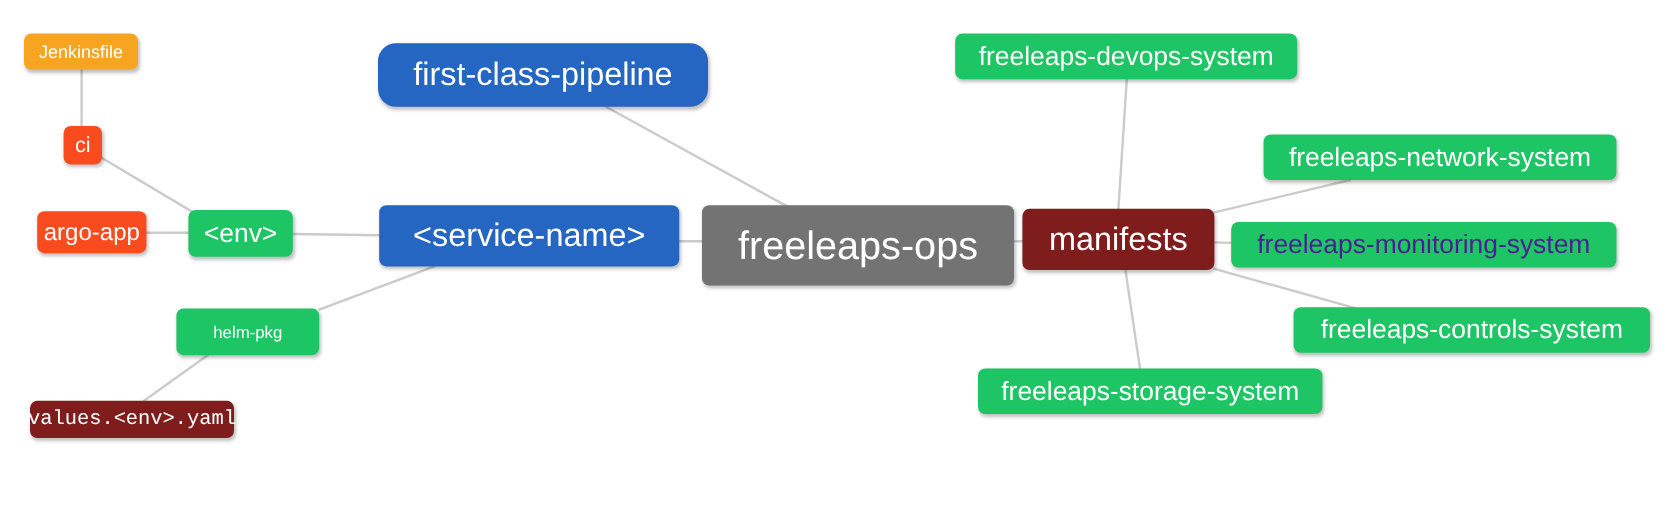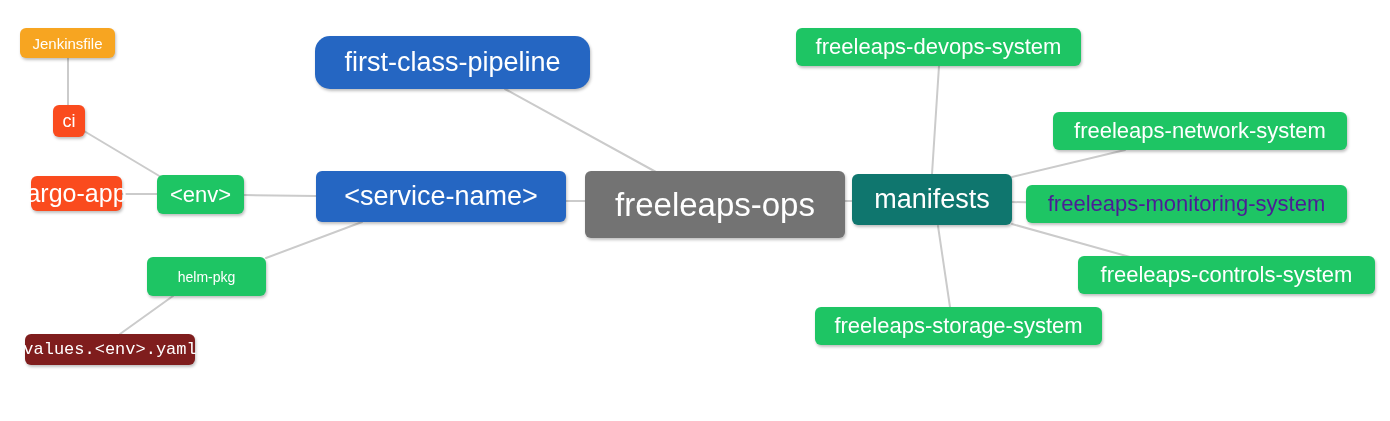--- a/index.html
+++ b/index.html
@@ -59,27 +59,27 @@
       <line x1="845" y1="201" x2="852" y2="201" stroke="#CBCBCB"></line>
       <line x1="939" y1="66" x2="932" y2="174" stroke="#CBCBCB"></line>
       <line x1="1012" y1="177" x2="1125" y2="150" stroke="#CBCBCB"></line>
       <line x1="1012" y1="202" x2="1052" y2="203" stroke="#CBCBCB"></line>
       <line x1="1012" y1="224" x2="1130" y2="257" stroke="#CBCBCB"></line>
       <line x1="938" y1="226" x2="950" y2="307" stroke="#CBCBCB"></line>
     </svg>
   <div>
       <div class="node" style="left: 20px; top: 28px; width: 95px; height: 30px; font-size: 15px; background: rgb(247, 165, 33); color: rgb(255, 255, 255);">Jenkinsfile</div>
       <div class="node" style="left: 53px; top: 105px; width: 32px; height: 32px; font-size: 18px; background: rgb(250, 75, 30); color: rgb(255, 255, 255);">ci</div>
-      <div class="node" style="left: 31px; top: 176px; width: 91px; height: 35px; font-size: 25px; background: rgb(250, 75, 30); color: rgb(255, 255, 255);">argo-app</div>
+      <div class="node" style="left: 31px; top: 176px; width: 91px; height: 35px; font-size: 20px; background: rgb(250, 75, 30); color: rgb(255, 255, 255);">argo-app</div>
       <div class="node" style="left: 157px; top: 175px; width: 87px; height: 39px; font-size: 22px; background: rgb(30, 197, 100); color: rgb(255, 255, 255);">&lt;env&gt;</div>
       <div class="node" style="left: 147px; top: 257px; width: 119px; height: 39px; font-size: 14px; background: rgb(30, 197, 100); color: rgb(255, 255, 255);">helm-pkg</div>
       <div class="node" style="left: 25px; top: 334px; width: 170px; height: 31px; font-size: 17px; background: #7f1d1d; color: rgb(255, 255, 255); font-family: Liberation Mono, monospace;">values.&lt;env&gt;.yaml</div>
       <div class="node" style="left: 316px; top: 171px; width: 250px; height: 51px; font-size: 27px; background: rgb(37, 102, 194); color: rgb(255, 255, 255);">&lt;service-name&gt;</div>
       <div class="node" style="left: 315px; top: 36px; width: 275px; height: 53px; font-size: 27px; background: rgb(37, 102, 194); color: rgb(255, 255, 255); border-radius: 15px;">first-class-pipeline</div>
       <div class="node" style="left: 585px; top: 171px; width: 260px; height: 67px; font-size: 33px; background: #737373; color: rgb(255, 255, 255);">freeleaps-ops</div>
-      <div class="node" style="left: 852px; top: 174px; width: 160px; height: 51px; font-size: 27px; background: #0f766e; color: rgb(255, 255, 255);">manifests</div>
+      <div class="node" style="left: 852px; top: 174px; width: 160px; height: 51px; font-size: 27px; background: #7f1d1d; color: rgb(255, 255, 255);">manifests</div>
       <div class="node" style="left: 796px; top: 28px; width: 285px; height: 38px; font-size: 22px; background: rgb(30, 197, 100); color: rgb(255, 255, 255);">freeleaps-devops-system</div>
       <div class="node" style="left: 1053px; top: 112px; width: 294px; height: 38px; font-size: 22px; background: rgb(30, 197, 100); color: rgb(255, 255, 255); text-align: right;">freeleaps-network-system</div>
       <div class="node" style="left: 1026px; top: 185px; width: 321px; height: 38px; font-size: 22px; background: rgb(30, 197, 100); color: #4c1d95;">freeleaps-monitoring-system</div>
       <div class="node" style="left: 1058px; top: 256px; width: 297px; height: 38px; font-size: 22px; background: rgb(30, 197, 100); color: rgb(255, 255, 255); margin-left: 20px;">freeleaps-controls-system</div>
       <div class="node" style="left: 815px; top: 307px; width: 287px; height: 38px; font-size: 22px; background: rgb(30, 197, 100); color: rgb(255, 255, 255);">freeleaps-storage-system</div>
     </div>
 </div>
 
 </body></html>

